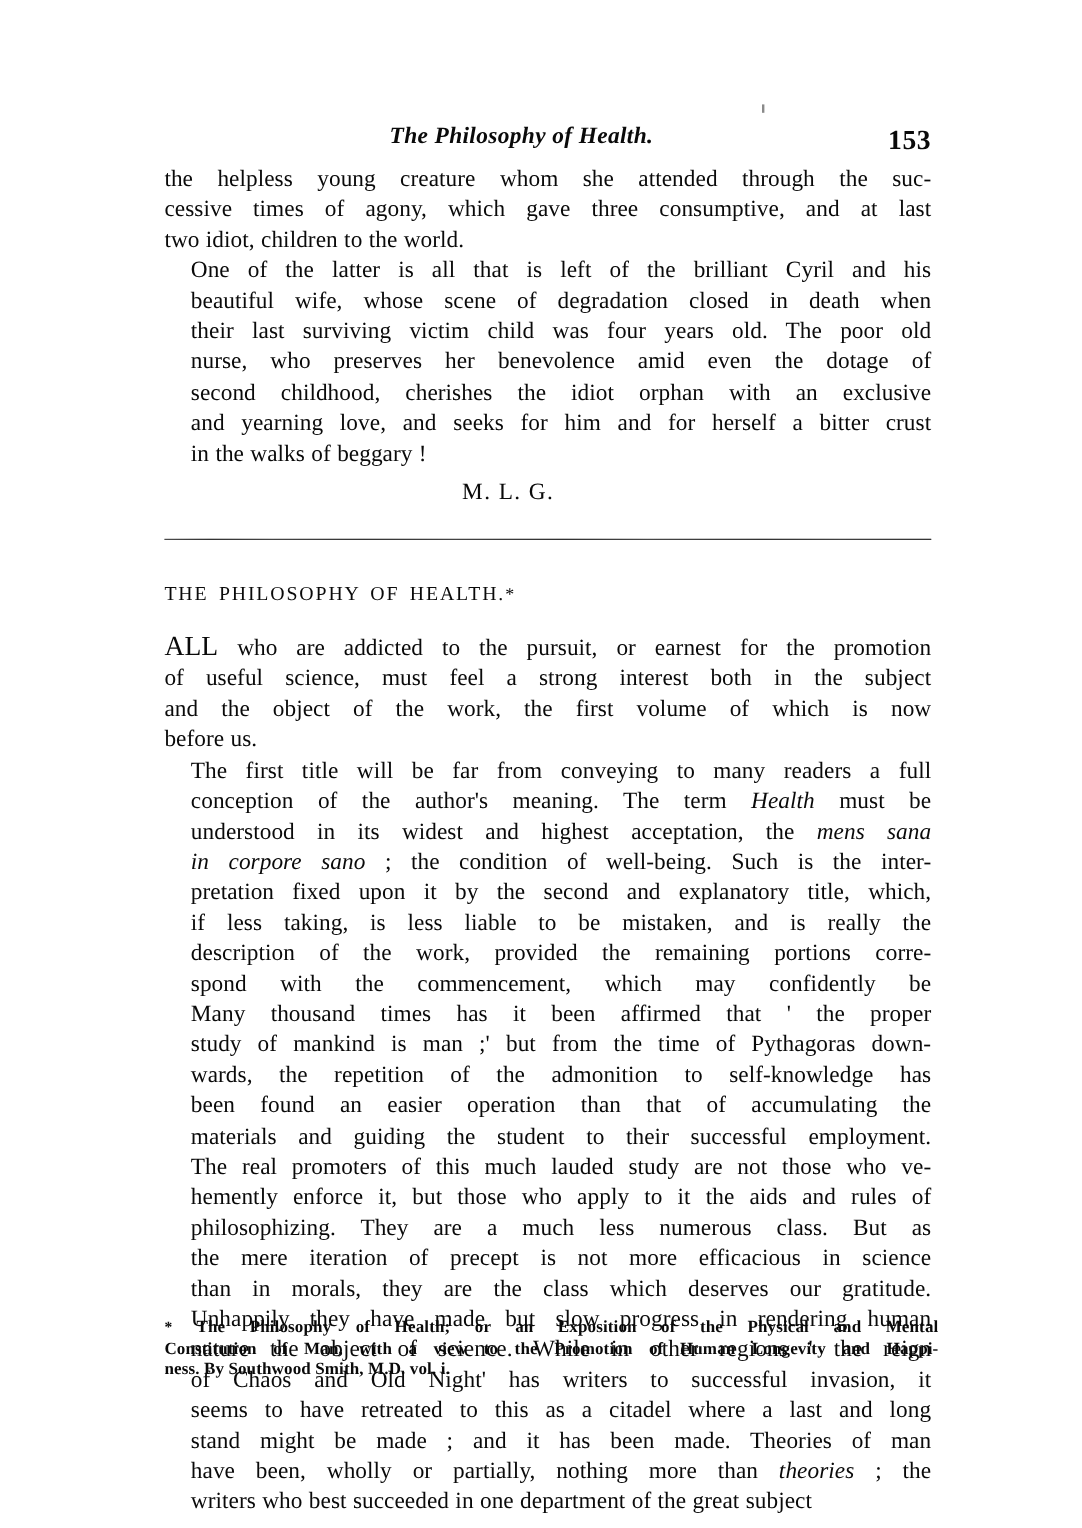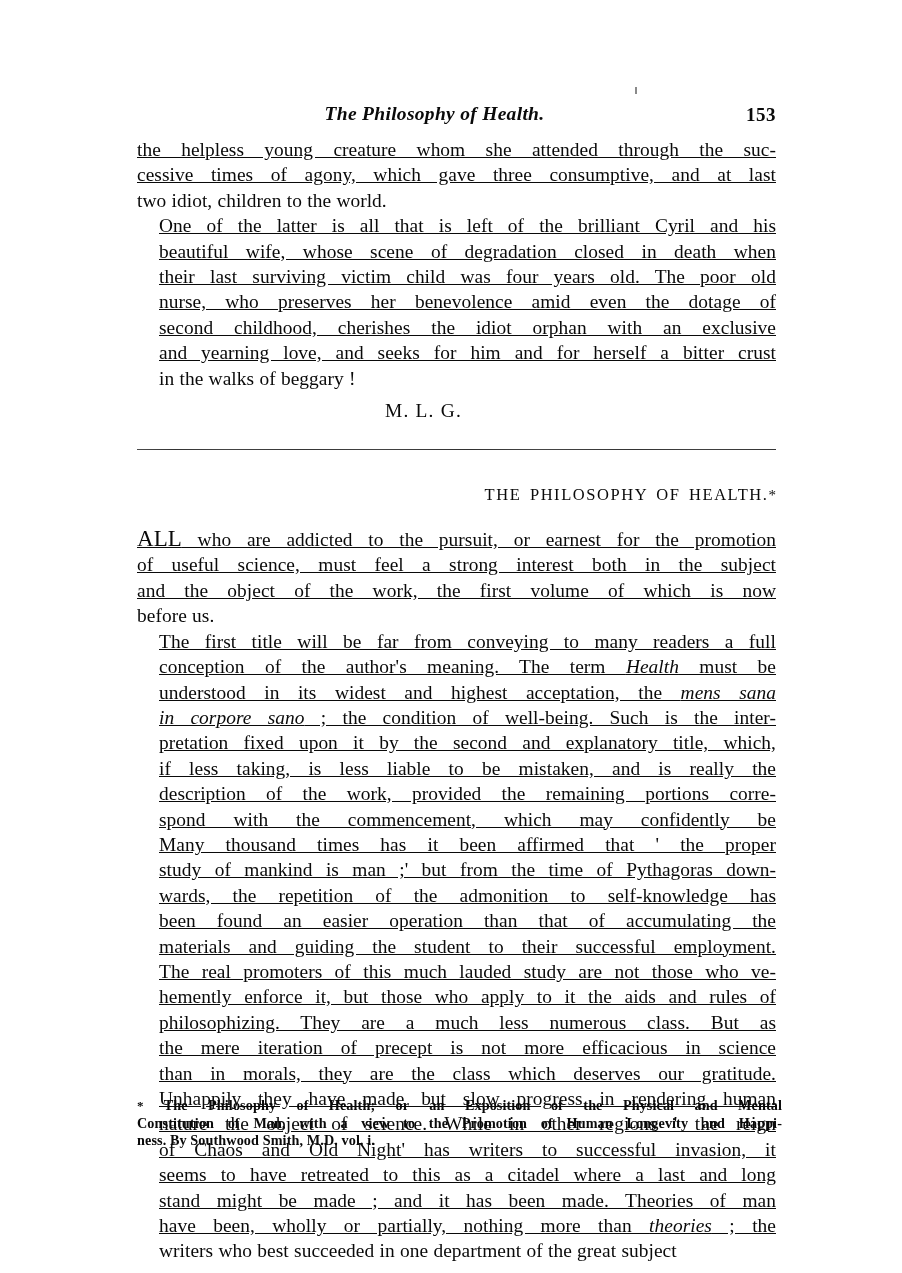--- a/index.html
+++ b/index.html
@@ -48,21 +48,21 @@
     font-weight: bold;
     font-size: 19.5px;
     letter-spacing: 0.3px;
     padding-right: 44px;
   }
   .head-folio {
     position: absolute;
     right: 0;
     top: 1px;
     font-weight: bold;
-    font-size: 19px;
+    font-size: 23px;
     letter-spacing: 0.5px;
   }
   .head-speck {
     position: absolute;
     left: 498px;
     top: -16px;
     width: 2px;
     height: 7px;
     background: #8a8a8a;
   }
@@ -82,21 +82,20 @@
   }
   .para .ln {
     display: block;
     white-space: pre;
   }
   
   .para .ln.j {
     text-align: justify;
     text-align-last: justify;
     white-space: normal;
-    text-decoration: underline;
   }
   i, .ital { font-style: italic; }
   .smallcaps {
     font-variant: small-caps;
     font-size: 23px;
   }
 
   .sig {
     font-size: 19.4px;
     text-align: center;
@@ -116,21 +115,21 @@
     opacity: 0.82;
     background-image: linear-gradient(90deg,
       rgba(0,0,0,.15) 0%, rgba(0,0,0,.85) 6%, rgba(0,0,0,.35) 14%,
       rgba(0,0,0,.8) 26%, rgba(0,0,0,.4) 38%, rgba(0,0,0,.9) 52%,
       rgba(0,0,0,.3) 63%, rgba(0,0,0,.85) 78%, rgba(0,0,0,.45) 88%,
       rgba(0,0,0,.8) 100%);
   }
 
   
   .article-title {
-    text-align: right;
+    text-align: left;
     font-size: 16.5px;
     letter-spacing: 1.55px;
     margin-top: 33px;
     margin-bottom: 0;
     font-weight: normal;
     word-spacing: 3px;
   }
   .article-title .star { letter-spacing: 0; font-size: 15px; }
 
   .first-para { margin-top: 21px; }

